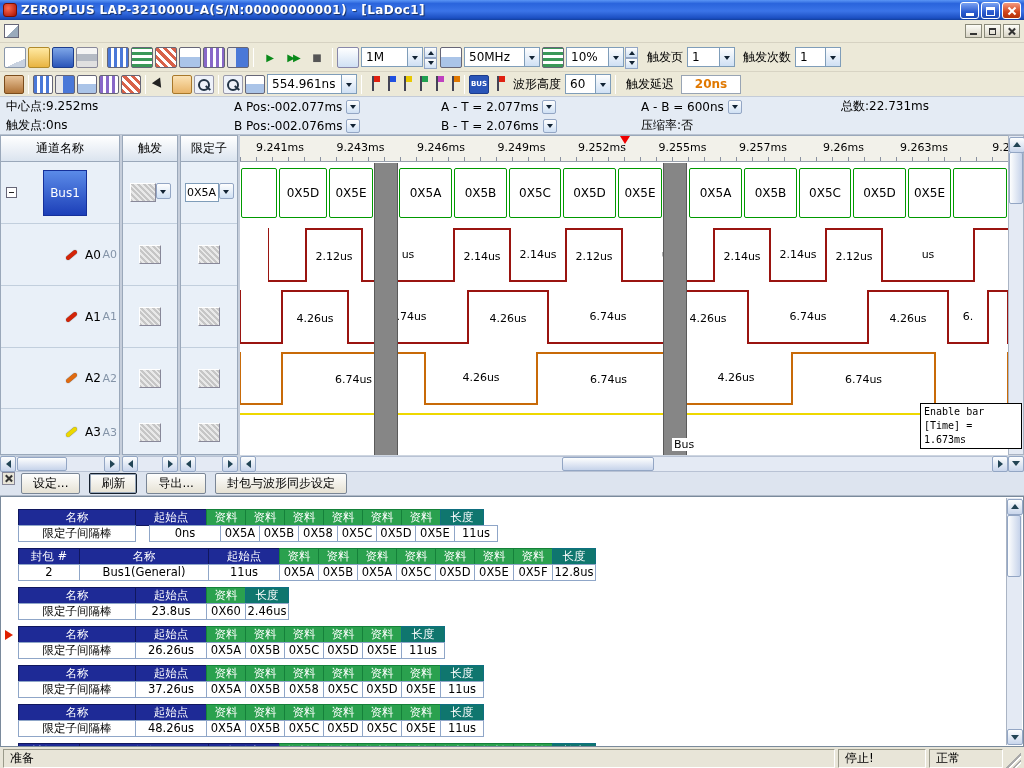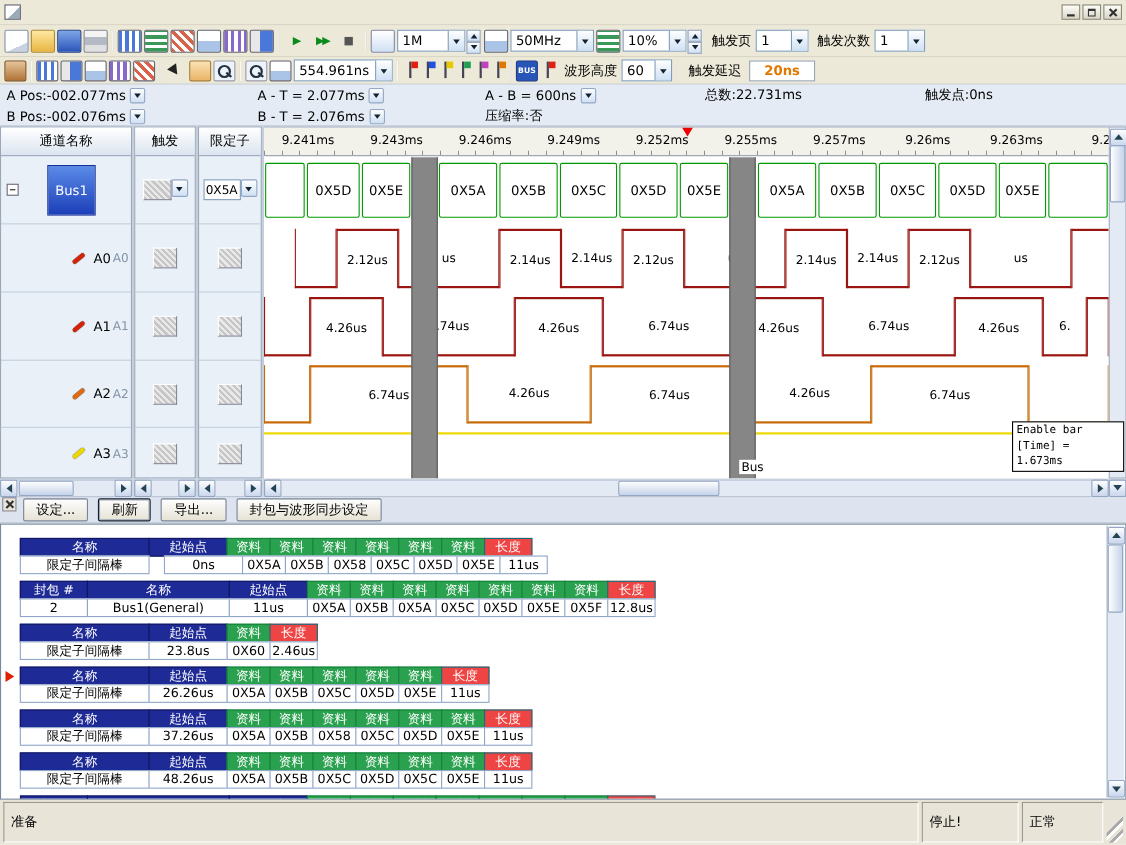--- a/index.html
+++ b/index.html
@@ -149,39 +149,52 @@
   .pkbtn.def{border:1px solid #15202e;box-shadow:inset 0 0 0 1px #9aa8ba}
   .pk-panel{flex:0 0 auto;height:251px;background:#fff;border:1px solid #7a8a9c;position:relative;overflow:hidden;padding:12px 0 0 17px}
   .pg{position:relative;margin-bottom:6px;width:max-content}
   .pg.partial{height:9px;overflow:hidden;margin-bottom:0}
   .pgr{display:flex}
   .pgr+.pgr .pc{margin-top:-1px}
   .pc{flex:0 0 auto;height:17px;line-height:15px;text-align:center;font-size:11.5px;border:1px solid;overflow:hidden;white-space:nowrap}
   .pc+.pc{margin-left:-1px}
   .cnavy{background:#1e2a96;border-color:#10175e;color:#fff}
   .cgreen{background:#2aa14e;border-color:#15813a;color:#fff}
-  .cteal{background:#ef4444;border-color:#0f6f80;color:#fff}
+  .cteal{background:#0f766e;border-color:#0f6f80;color:#fff}
   .cwhite{background:#fff;border-color:#8fa6c8;color:#000}
   .pmark{position:absolute;left:-13px;top:4px;width:0;height:0;border:5px solid transparent;border-left:8px solid #e02000}
   .pkvscroll{position:absolute;right:1px;top:1px;bottom:1px;width:16px;background:#e4eaf4;border-left:1px solid #aab4c4}
   .pkvthumb{position:absolute;left:0;top:17px;width:14px;height:62px;background:linear-gradient(90deg,#fdfefe,#c6d3ea);border:1px solid #93a6c4;border-radius:2px}
   .vbot{position:absolute;bottom:0;left:0}
 
   
   .statusbar{flex:1;display:flex;align-items:stretch;background:#e8e5d8;padding:2px 3px;gap:3px}
   .sp{border:1px solid;border-color:#9a9a8a #ffffff #ffffff #9a9a8a;padding:0 6px;display:flex;align-items:center;white-space:nowrap}
   .sp.ready{flex:1}
   .grip{width:15px;background:
     linear-gradient(135deg,transparent 0 55%,#aaa 55% 62%,#fff 62% 68%,transparent 68% 75%,#aaa 75% 82%,#fff 82% 88%,transparent 88%)}
 </style>
 </head>
 <body>
 
 <div class="window">
 
+  <div class="titlebar">
+    <span class="app-icon"></span>
+    <span class="title-text">ZEROPLUS LAP-321000U-A(S/N:00000000001) - [LaDoc1]</span>
+    <span class="tbb minb">
+        <span class="g-min"></span>
+      </span>
+    <span class="tbb maxb">
+        <span class="g-max"></span>
+      </span>
+    <span class="tbb closeb">
+        <span class="g-x"></span>
+      </span>
+  </div>
 
   <div class="menubar">
     <span class="mdi-icon"></span>
     <span class="mdi-ctrls">
       <span class="mctrl">
           <span class="mg-min"></span>
         </span>
       <span class="mctrl">
           <span class="mg-rest"></span>
         </span>
@@ -276,20 +289,23 @@
     <span class="combo" style="width:46px">
         <span class="cval">60</span>
         <span class="ddbtn"></span>
       </span>
     <span class="sep"></span>
     <span class="tlabel">触发延迟</span>
     <span class="delaybox">20ns</span>
   </div>
 
   <div class="infobar" id="infobar">
+      <div class="ibcell">
+        <div class="ibtext">中心点:9.252ms</div>
+      </div>
       <div class="ibcell">
         <div class="ibtext">A Pos:-002.077ms</div>
         <div class="ddbtn sq"></div>
       </div>
       <div class="ibcell">
         <div class="ibtext">A - T = 2.077ms</div>
         <div class="ddbtn sq"></div>
       </div>
       <div class="ibcell">
         <div class="ibtext">A - B = 600ns</div>

